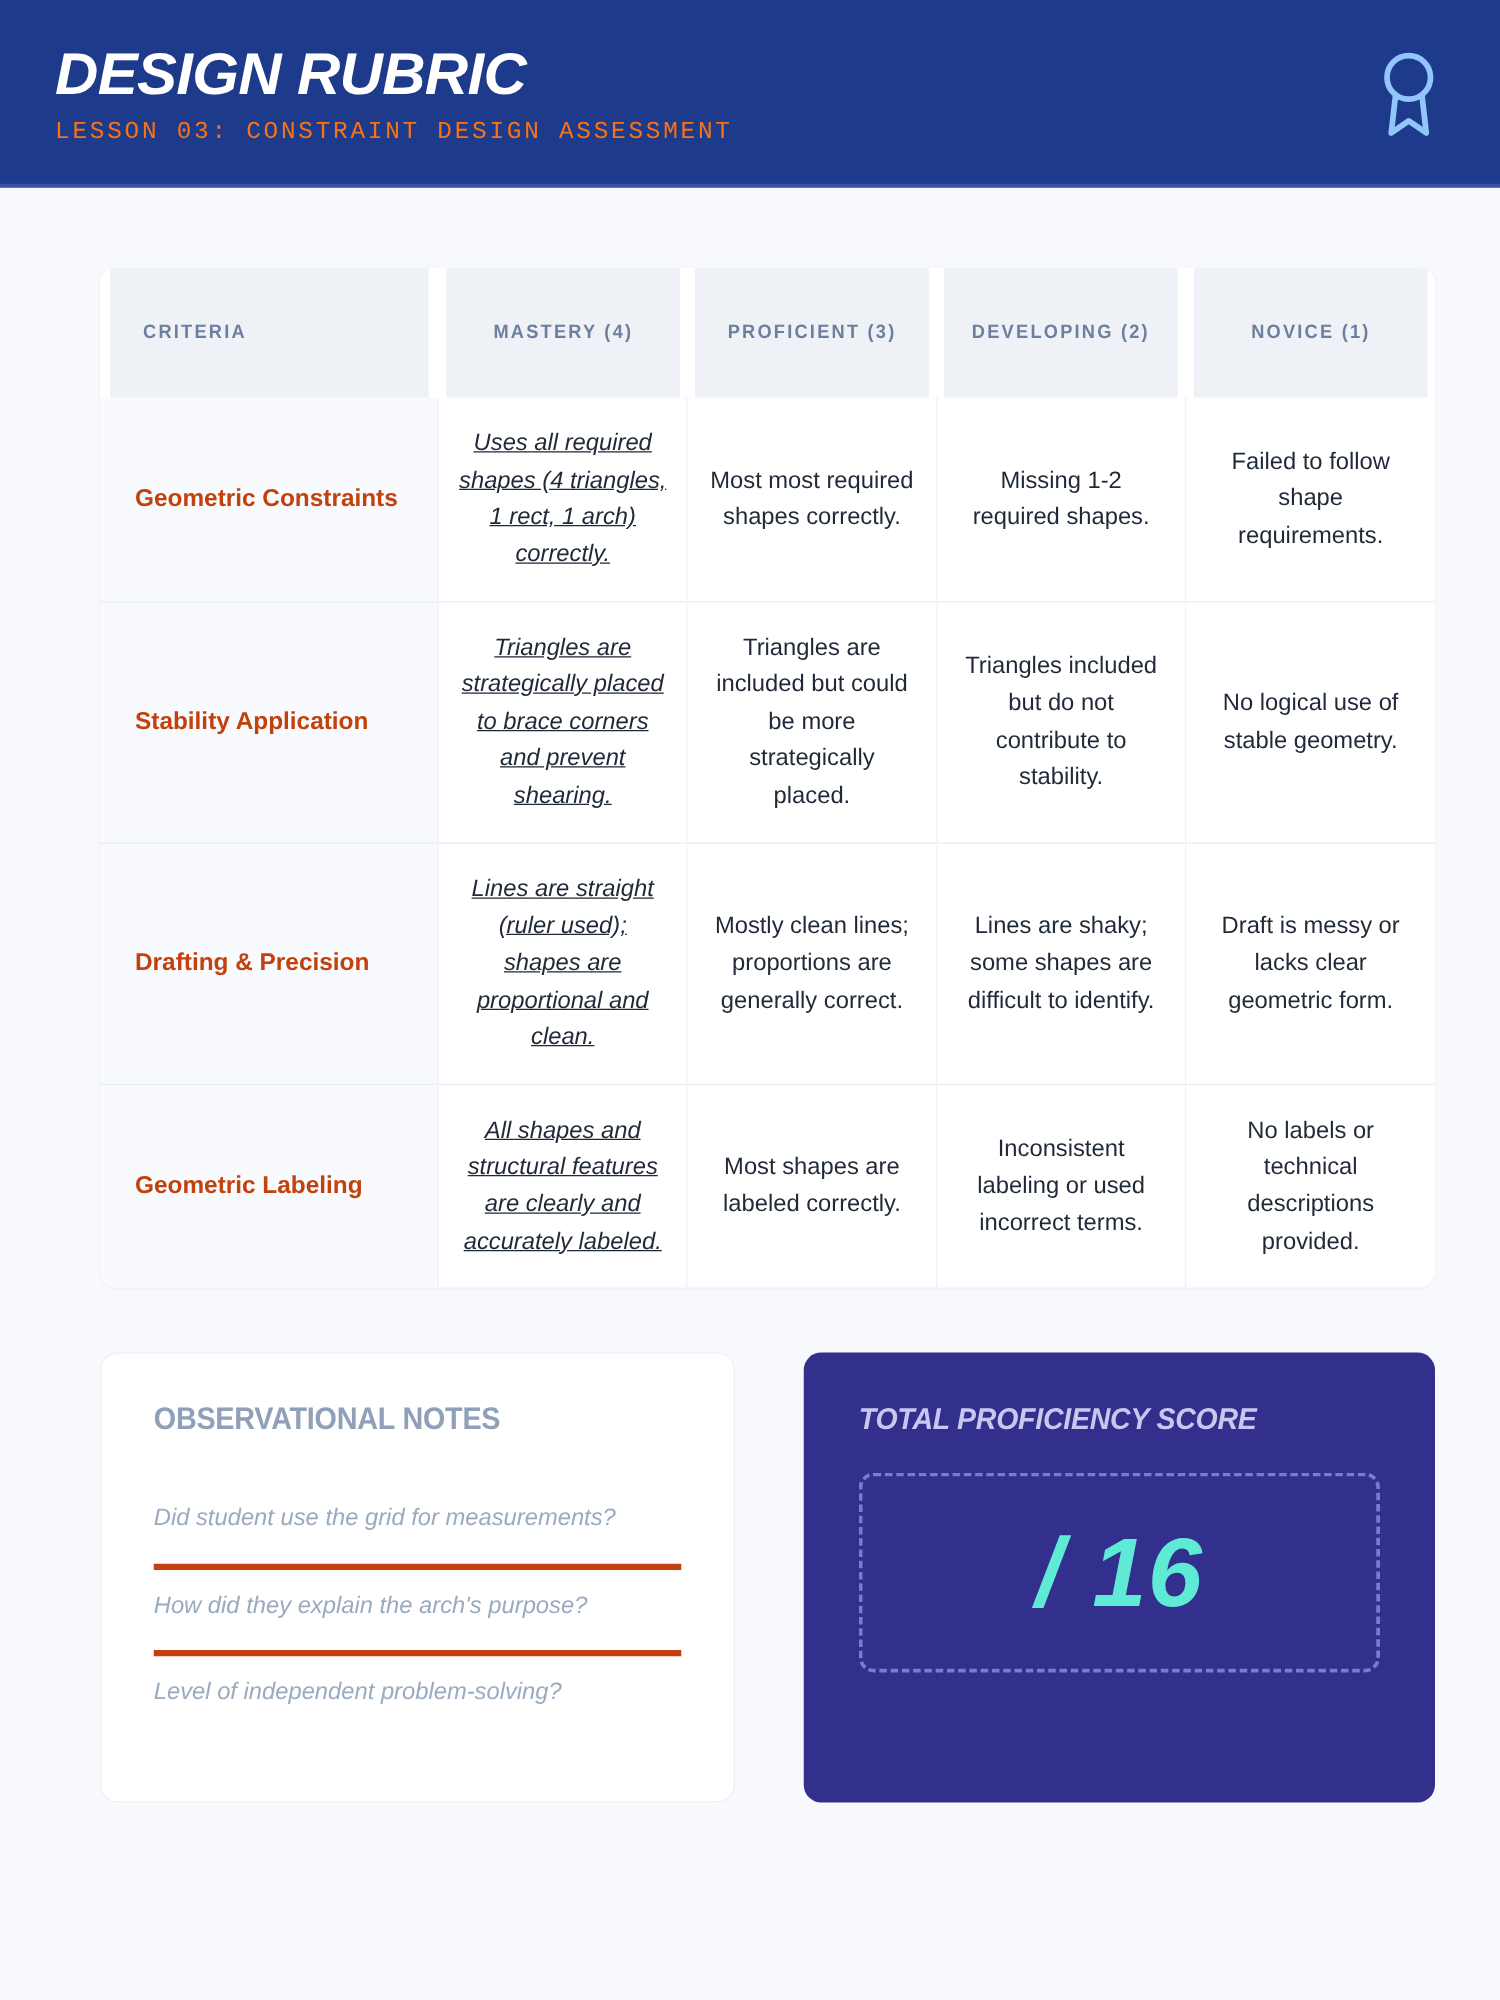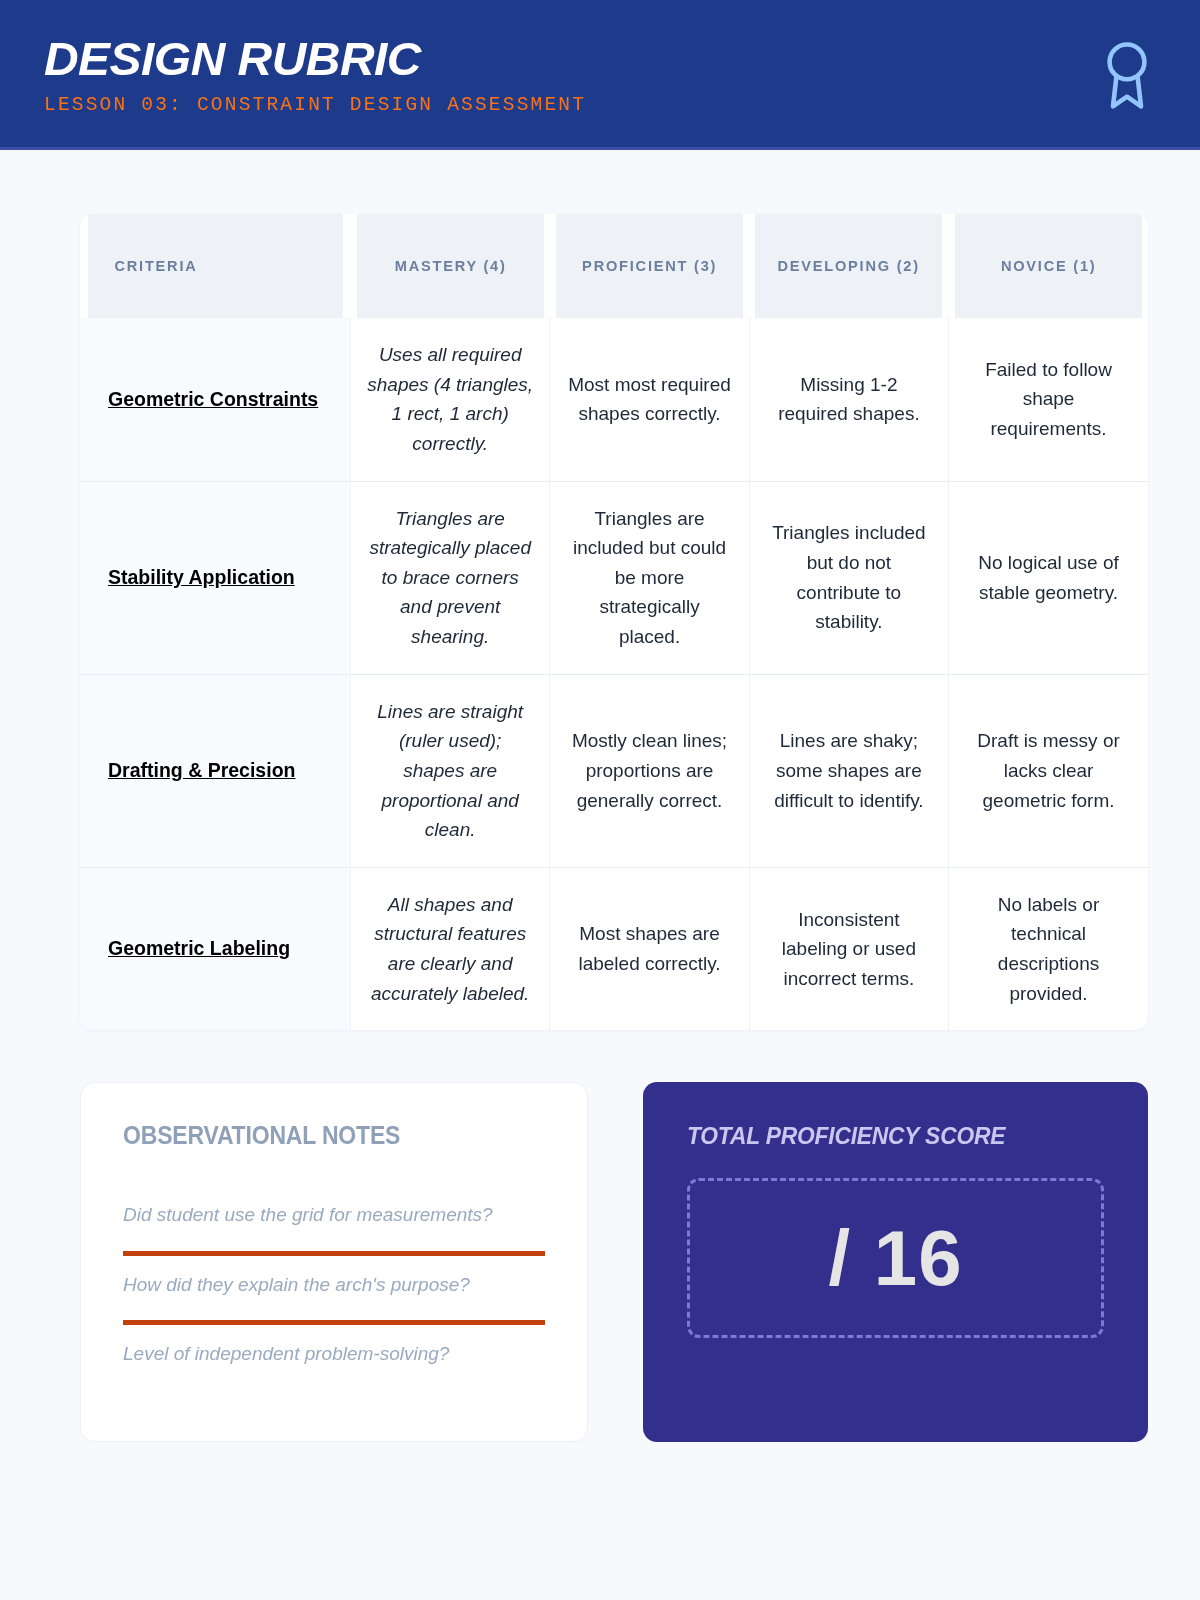--- a/index.html
+++ b/index.html
@@ -95,28 +95,28 @@
     padding: 22px 16px;
     color: #1f2937;
     font-size: 19px;
     line-height: 1.56;
   }
   .rubric-table td.cell-criteria {
     border-left: none;
     background: #f8fafd;
     text-align: left;
     padding-left: 28px;
-    color: #000000;
+    color: #c2410c;
     font-weight: 700;
     font-size: 19.5px;
     line-height: 1.5;
+  }
+  .rubric-table td.cell-mastery {
+    font-style: italic;
     text-decoration: underline;
-  }
-  .rubric-table td.cell-mastery {
-    font-style: italic;
   }
   .rubric-table tbody tr:first-child td { border-top: none; }
 
   
   .bottom-grid {
     margin-top: 52px;
     display: grid;
     grid-template-columns: 508px 1fr;
     gap: 55px;
     align-items: start;
@@ -174,22 +174,23 @@
   .score-box {
     margin-top: 28px;
     border: 3px dashed #7b78d6;
     border-radius: 12px;
     height: 160px;
     display: flex;
     align-items: center;
     justify-content: center;
   }
   .score-value {
-    color: #e5e5e5;
-    font-weight: 700;
+    color: #5eead4;
+    font-weight: 700;
+    font-style: italic;
     font-size: 78px;
     letter-spacing: 1px;
     line-height: 1;
   }
   .score-footer {
     margin-top: 28px;
     color: #b9b6e6;
     font-family: "Liberation Mono", monospace;
     font-size: 17px;
     letter-spacing: 1.4px;

